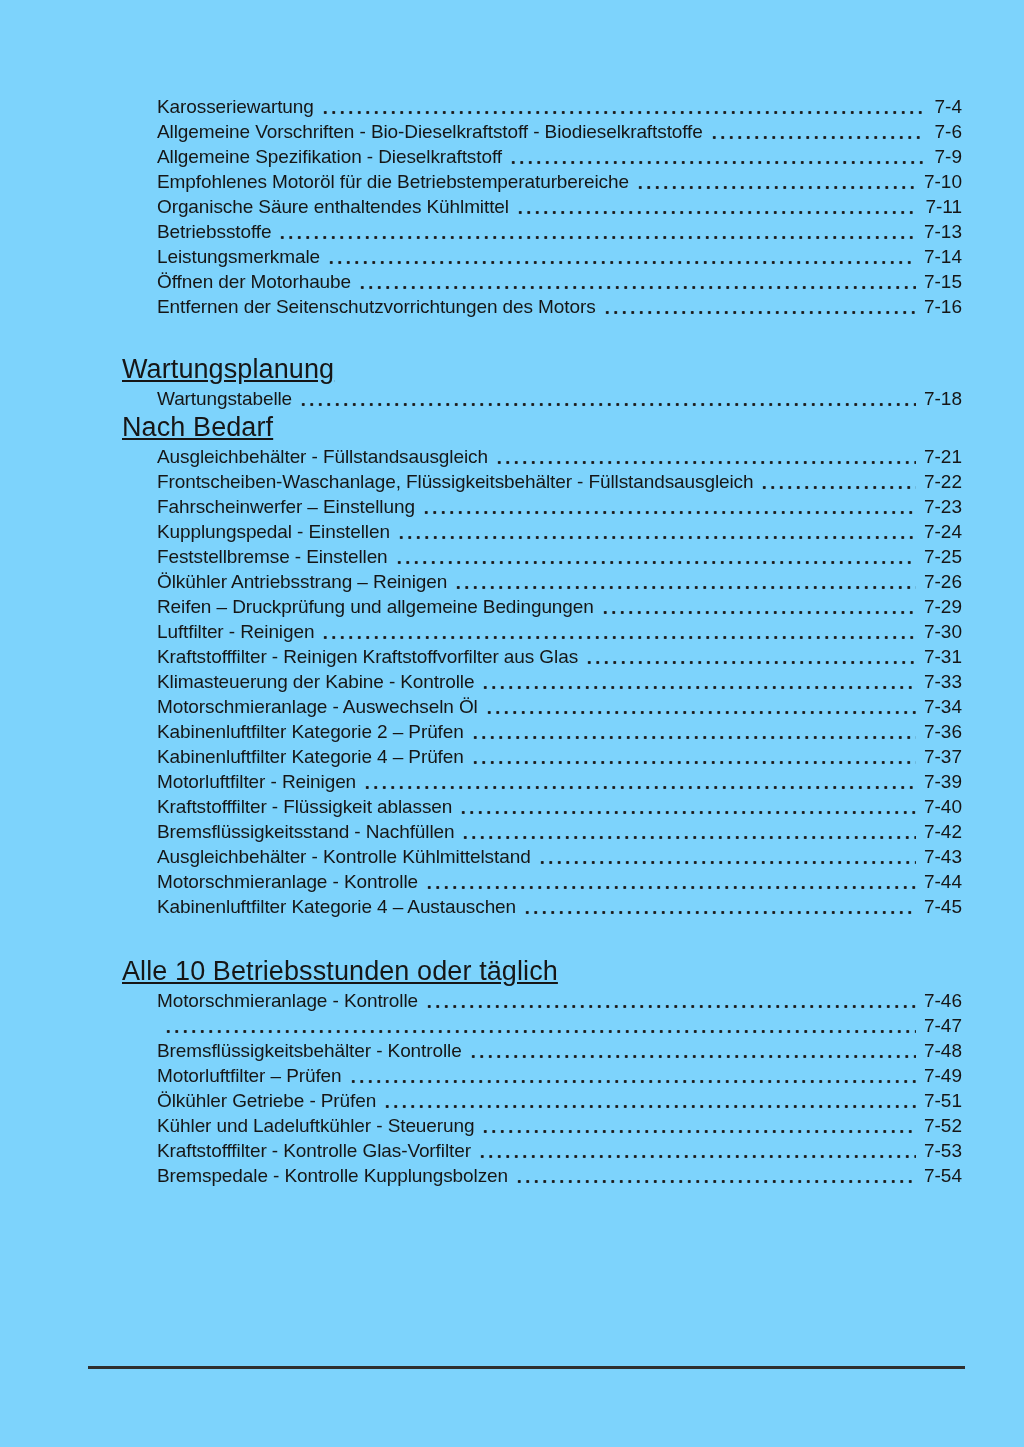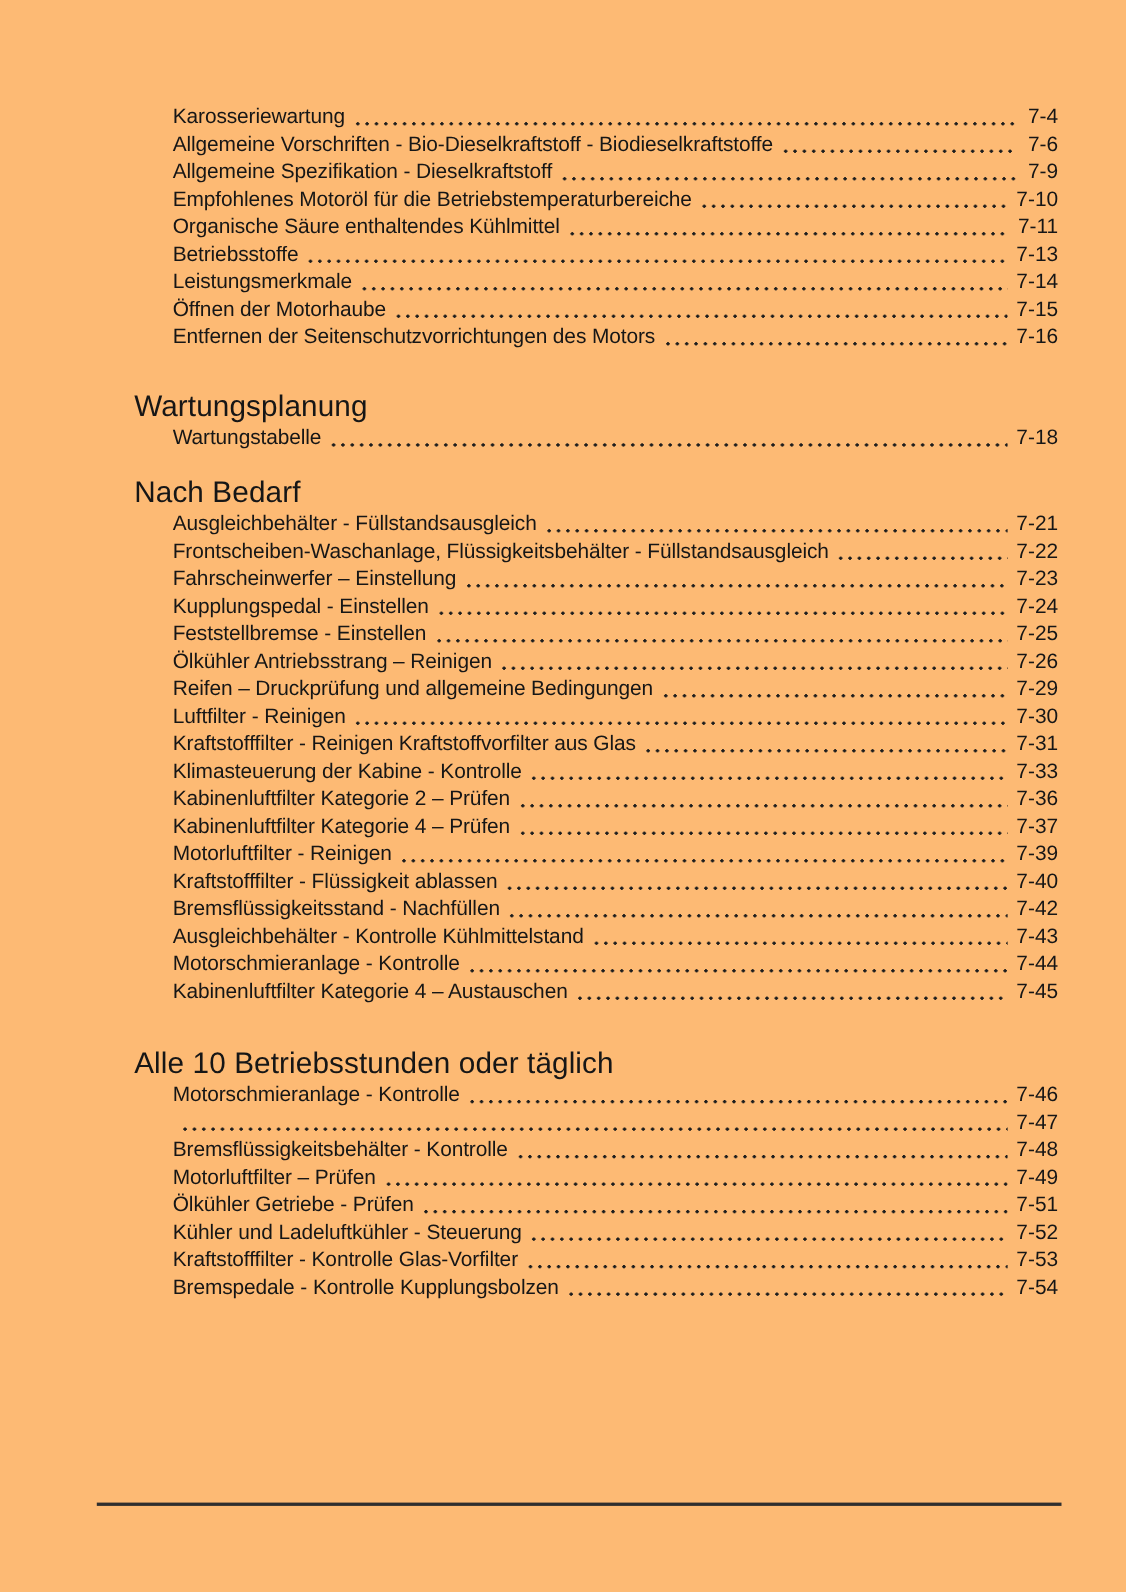--- a/index.html
+++ b/index.html
@@ -4,38 +4,39 @@
 <style>
   html, body {
     margin: 0;
     padding: 0;
     background: #ffffff;
   }
   .page {
     position: relative;
     width: 1024px;
     height: 1447px;
-    background: #fdba74;
+    background: #7dd3fc;
     overflow: hidden;
     font-family: "Liberation Sans", "DejaVu Sans", sans-serif;
     color: #161616;
   }
   .content {
     padding: 94px 62px 0 122px;
   }
   .section-heading {
     font-size: 27px;
     font-weight: 400;
     line-height: 33px;
     margin: 0;
     letter-spacing: 0.1px;
     white-space: nowrap;
+    text-decoration: underline;
   }
   .toc-section.s1 .section-heading { margin-top: 34px; }
-  .toc-section.s2 .section-heading { margin-top: 20px; }
+  .toc-section.s2 .section-heading { margin-top: 0; }
   .toc-section.s3 .section-heading { margin-top: 42px; }
   .toc-section.s4 .section-heading { margin-top: 36px; }
   .section-items {
     margin-left: 35px;
   }
   .toc-row {
     display: flex;
     align-items: flex-end;
     height: 25px;
     font-size: 19px;
@@ -202,20 +203,25 @@
     <span class="leader"></span>
     <span class="page-num">7-31</span>
   </div>
 
   <div class="toc-row">
     <span class="entry-label">Klimasteuerung der Kabine - Kontrolle</span>
     <span class="leader"></span>
     <span class="page-num">7-33</span>
   </div>
 
+  <div class="toc-row">
+    <span class="entry-label">Motorschmieranlage - Auswechseln Öl</span>
+    <span class="leader"></span>
+    <span class="page-num">7-34</span>
+  </div>
 
   <div class="toc-row">
     <span class="entry-label">Kabinenluftfilter Kategorie 2 – Prüfen</span>
     <span class="leader"></span>
     <span class="page-num">7-36</span>
   </div>
 
   <div class="toc-row">
     <span class="entry-label">Kabinenluftfilter Kategorie 4 – Prüfen</span>
     <span class="leader"></span>

